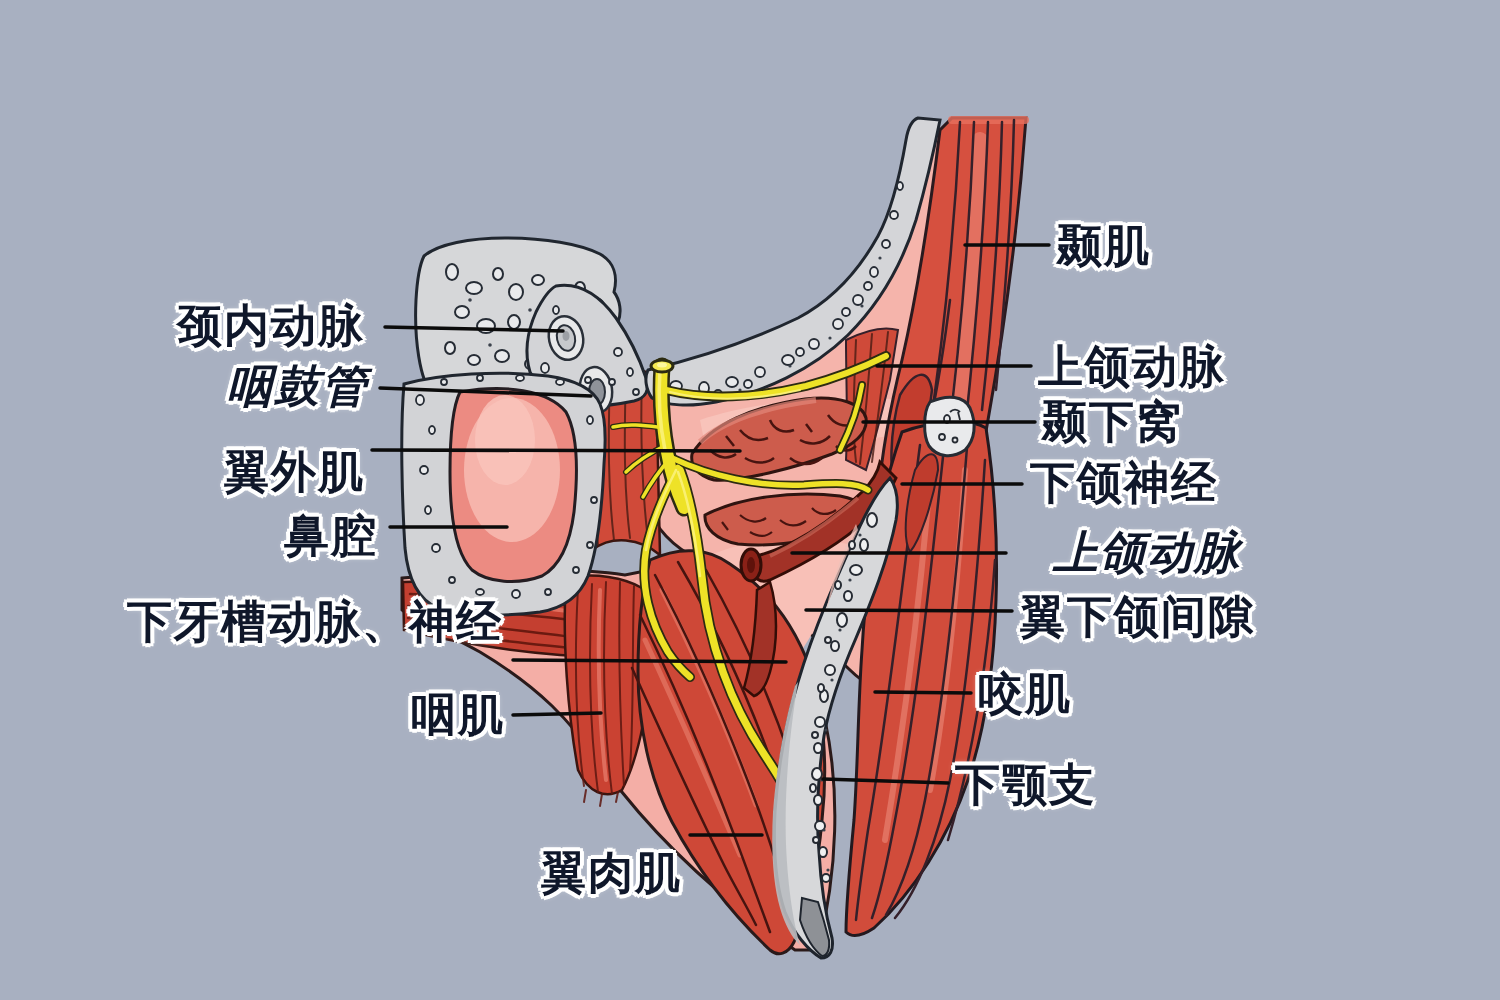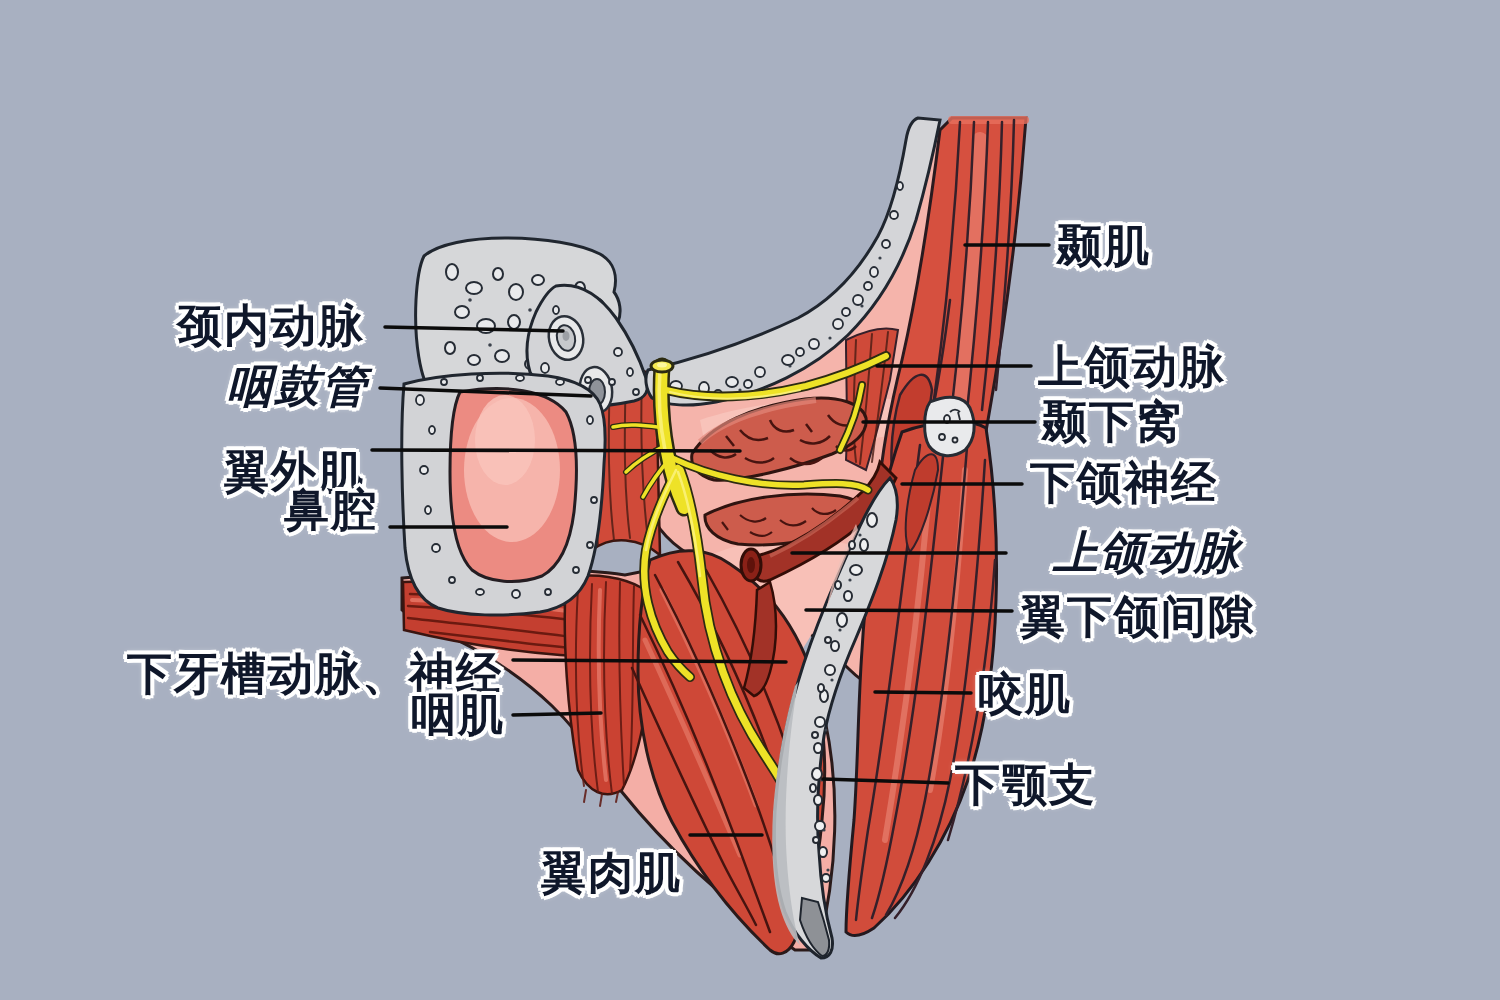--- a/index.html
+++ b/index.html
@@ -420,22 +420,22 @@
     <line x1="806" y1="610" x2="1012" y2="611"></line>
     <line x1="875" y1="692" x2="971" y2="693"></line>
     <line x1="823" y1="779" x2="948" y2="783"></line>
   </g>
 </svg>
 
   <div>
     <div class="lbl left-col" style="right:1135px; top:302px;">颈内动脉</div>
     <div class="lbl left-col" style="right:1132px; top:363px;font-style:italic;">咽鼓管</div>
     <div class="lbl left-col" style="right:1135px; top:448px;">翼外肌</div>
-    <div class="lbl left-col" style="right:1122px; top:486px;">鼻腔</div>
-    <div class="lbl left-col" style="right:997px; top:650px;">下牙槽动脉、神经</div>
+    <div class="lbl left-col" style="right:1122px; top:512px;">鼻腔</div>
+    <div class="lbl left-col" style="right:997px; top:598px;">下牙槽动脉、神经</div>
     <div class="lbl left-col" style="right:995px; top:691px;">咽肌</div>
     <div class="lbl left-col" style="right:818px; top:849px;">翼肉肌</div>
   </div>
 
   <div>
     <div class="lbl right-col" style="left:1057px; top:222px;">颞肌</div>
     <div class="lbl right-col" style="left:1038px; top:343px;">上颌动脉</div>
     <div class="lbl right-col" style="left:1042px; top:398px;">颞下窝</div>
     <div class="lbl right-col" style="left:1030px; top:459px;">下颌神经</div>
     <div class="lbl right-col" style="left:1053px; top:529px;font-style:italic;">上颌动脉</div>

